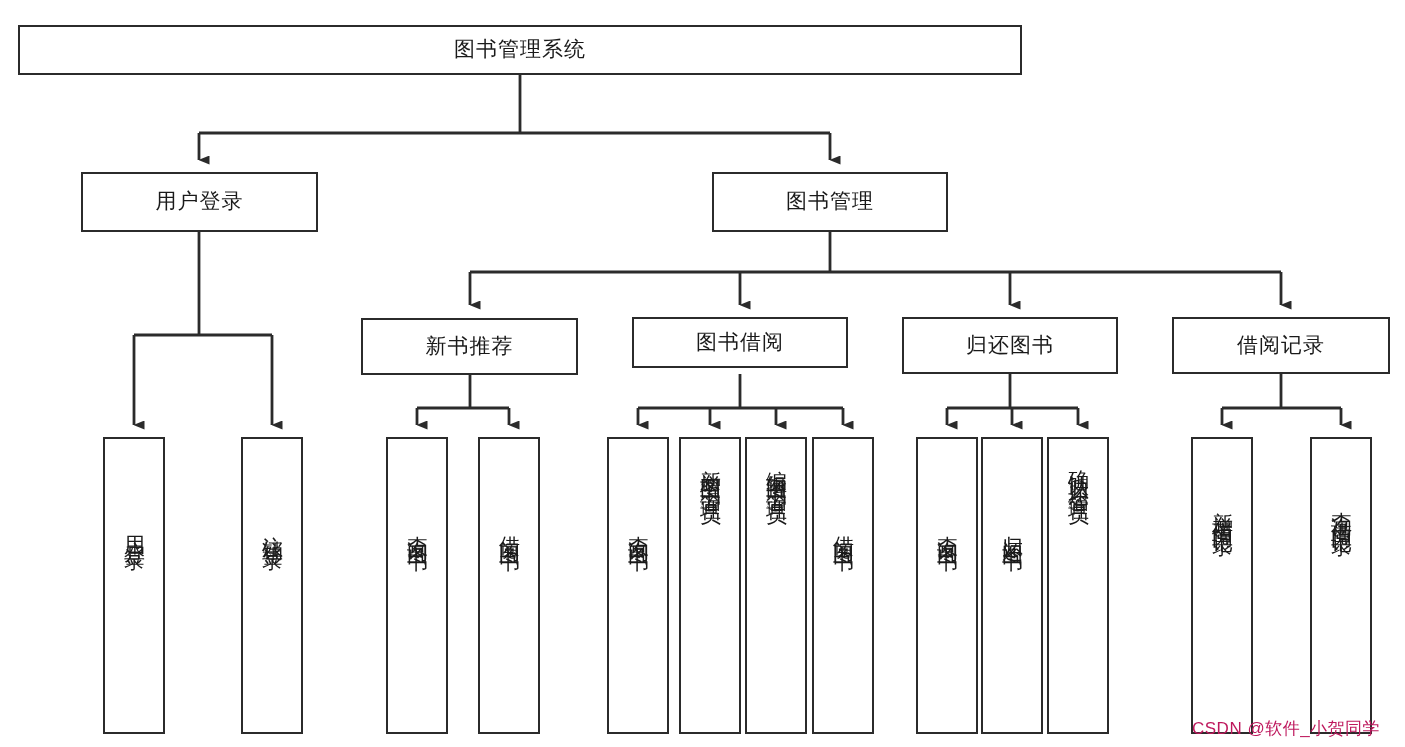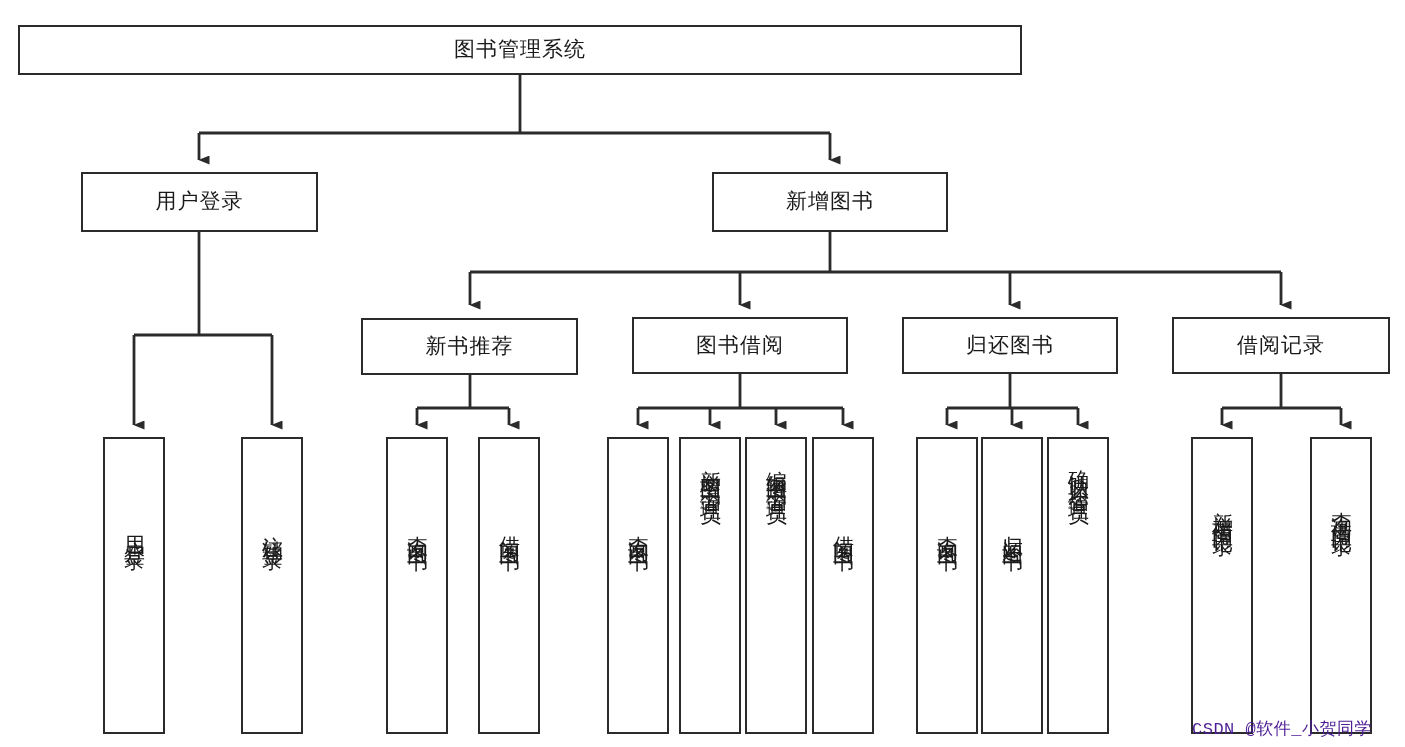--- a/index.html
+++ b/index.html
@@ -61,24 +61,24 @@
   }
   .node.vert.mid2 .label {
     margin-top: 42px;
   }
   .node.vert.top .label {
     margin-top: 0px;
   }
   .watermark {
     position: absolute;
     font-size: 17px;
-    color: #4c1d95;
+    color: #be185d;
     letter-spacing: 0.5px;
     white-space: nowrap;
-    font-family: Liberation Mono, monospace;
+    font-family: Liberation Sans, sans-serif;
   }
 </style>
 </head>
 <body>
 
 <div id="diagram-canvas">
 
   <svg class="connectors" viewBox="0 0 1405 747" xmlns="http://www.w3.org/2000/svg">
     <defs>
       <marker id="arrowhead" markerWidth="9" markerHeight="11" refX="4.5" refY="10.5" orient="auto" markerUnits="userSpaceOnUse">
@@ -130,27 +130,27 @@
   </svg>
 
   <div class="node horiz" style="left:18px; top:25px; width:1004px; height:50px;">
     <span class="label">图书管理系统</span>
   </div>
 
   <div class="node horiz" style="left:81px; top:172px; width:237px; height:60px;">
     <span class="label">用户登录</span>
   </div>
   <div class="node horiz" style="left:712px; top:172px; width:236px; height:60px;">
-    <span class="label">新增图书</span>
+    <span class="label">图书管理</span>
   </div>
 
   <div class="node horiz" style="left:361px; top:318px; width:217px; height:57px;">
     <span class="label">新书推荐</span>
   </div>
-  <div class="node horiz" style="left:632px; top:317px; width:216px; height:57px;">
+  <div class="node horiz" style="left:632px; top:317px; width:216px; height:51px;">
     <span class="label">图书借阅</span>
   </div>
   <div class="node horiz" style="left:902px; top:317px; width:216px; height:57px;">
     <span class="label">归还图书</span>
   </div>
   <div class="node horiz" style="left:1172px; top:317px; width:218px; height:57px;align-items:center;">
     <span class="label">借阅记录</span>
   </div>
 
   <div class="node vert mid" style="left:103px; top:437px; width:62px; height:297px;">

